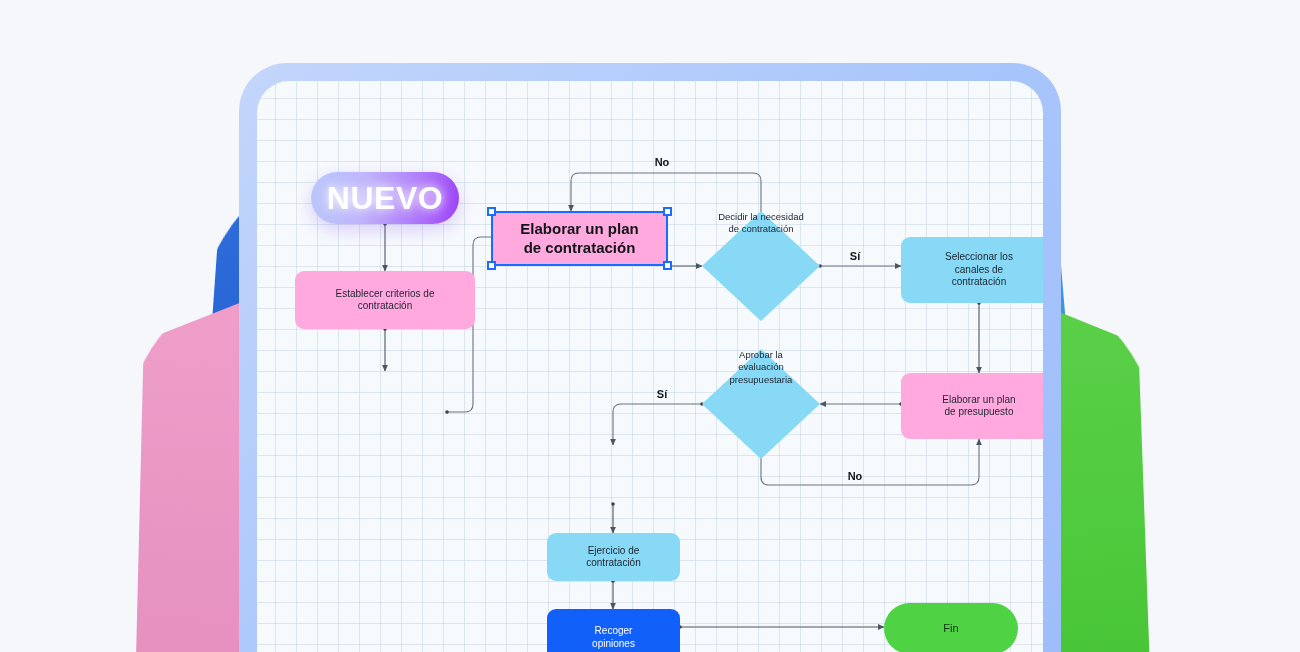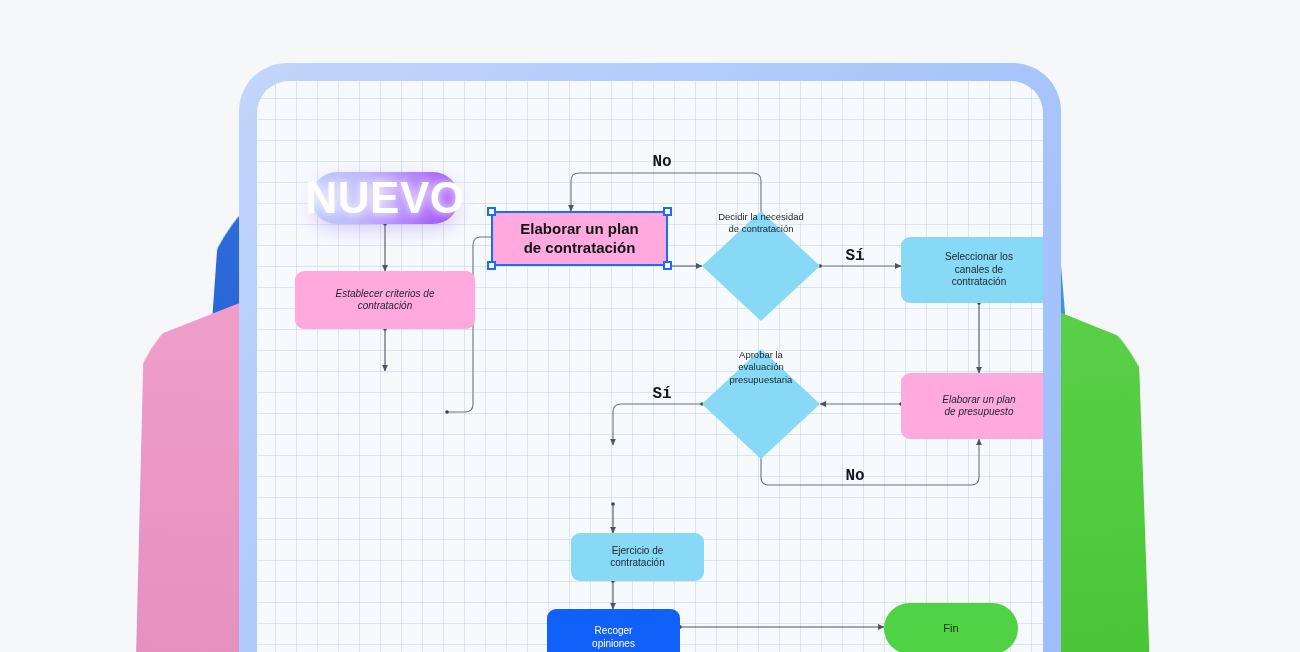--- a/index.html
+++ b/index.html
@@ -60,21 +60,21 @@
   }
 
   
   .node{
     position:absolute;box-sizing:border-box;
     display:flex;align-items:center;justify-content:center;text-align:center;
     border-radius:9px;line-height:1.25;
     font-size:10px;color:#1c2330;padding:4px 21px;
     white-space:pre-line;
   }
-  .node.pink{background:#FFA9DF;font-style:italic;}
+  .node.pink{background:#FFA9DF;}
   .node.lblue{background:#87D9F5;}
   .node.dblue{background:#1260FA;color:#ffffff;}
   .node.green{background:#4FD344;color:#123012;border-radius:999px;font-size:11px;}
 
   .node.selected{
     background:#FFA9DF;border:2px solid #1a6bff;border-radius:2px;
     font-size:15px;font-weight:700;color:#101418;
   }
   .handle{
     position:absolute;width:9px;height:9px;background:#ffffff;
@@ -91,34 +91,34 @@
   }
   .diamond .dshape{
     position:absolute;inset:0;background:#87D9F5;
     clip-path:polygon(50% 0%,100% 50%,50% 100%,0% 50%);
   }
   .diamond .dtext{position:relative;z-index:2;padding:0 6px;}
 
   
   #edges{position:absolute;inset:0;width:100%;height:100%;pointer-events:none;}
   .elabel{
-    position:absolute;font-size:16px;font-weight:700;color:#12161d;
-    transform:translate(-50%,-50%);white-space:nowrap;font-family:Liberation Mono, monospace;
+    position:absolute;font-size:11px;font-weight:700;color:#12161d;
+    transform:translate(-50%,-50%);white-space:nowrap;
   }
 
   
   #nuevo{
     position:absolute;left:54px;top:91px;width:148px;height:52px;
     border-radius:999px;
     background:linear-gradient(100deg,#b9c8fb 0%,#c0b6fb 35%,#b07cfa 70%,#9b3ff7 100%);
     display:flex;align-items:center;justify-content:center;
     box-shadow:0 6px 18px rgba(140,90,240,.28);
   }
   #nuevo span{
-    font-size:44px;font-weight:800;color:#ffffff;letter-spacing:.5px;
+    font-size:32px;font-weight:800;color:#ffffff;letter-spacing:.5px;
     text-shadow:0 0 10px rgba(255,255,255,.85),0 0 18px rgba(255,255,255,.45);
   }
 </style>
 </head>
 <body>
 
 <div id="stage">
 
   <div class="fan fan-blue-l"></div>
   <div class="fan fan-pink-l"></div>
@@ -203,21 +203,21 @@
 de presupuesto</div>
 
       <div class="diamond" style="left:445px;top:268px;width:118px;height:110px;">
         <span class="dshape"></span>
         <span class="dtext">Aprobar la
 evaluación
 presupuestaria</span>
       </div>
 
 
-      <div class="node lblue" style="left:290px;top:452px;width:133px;height:48px;margin-left:24px;">Ejercicio de contratación</div>
+      <div class="node lblue" style="left:290px;top:452px;width:133px;height:48px;">Ejercicio de contratación</div>
 
       <div class="node dblue" style="left:290px;top:528px;width:133px;height:57px;">Recoger
 opiniones</div>
 
       <div class="node green" style="left:627px;top:522px;width:134px;height:51px;">Fin</div>
 
     </div>
   </div>
 </div>
 

